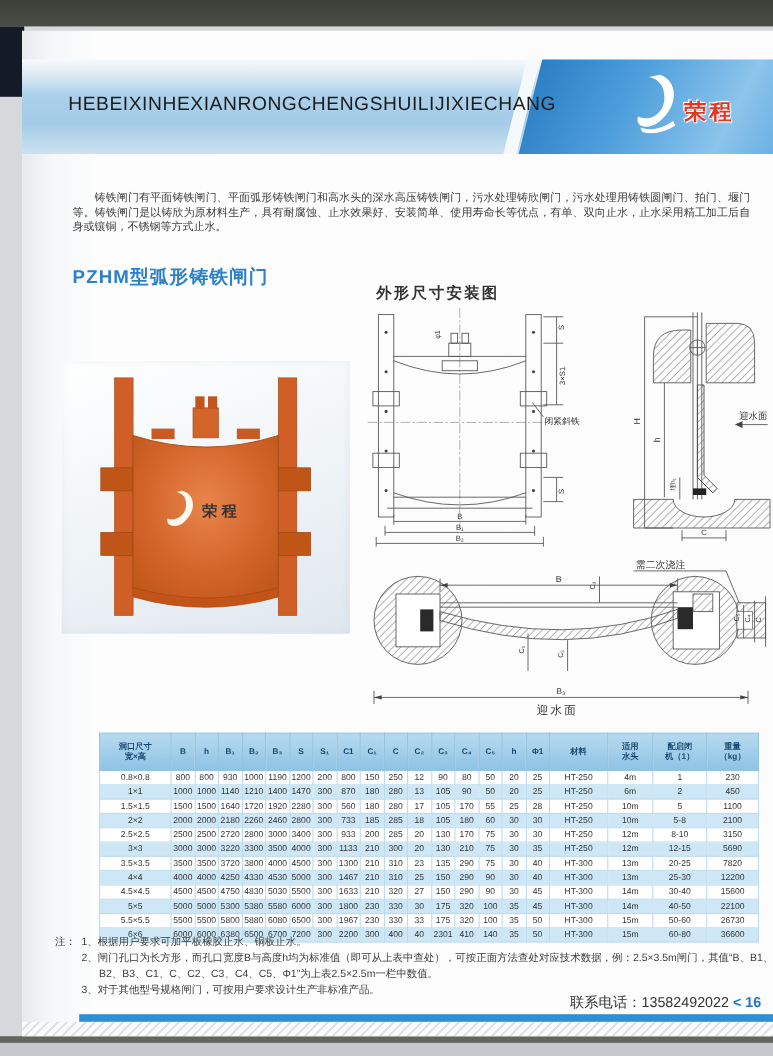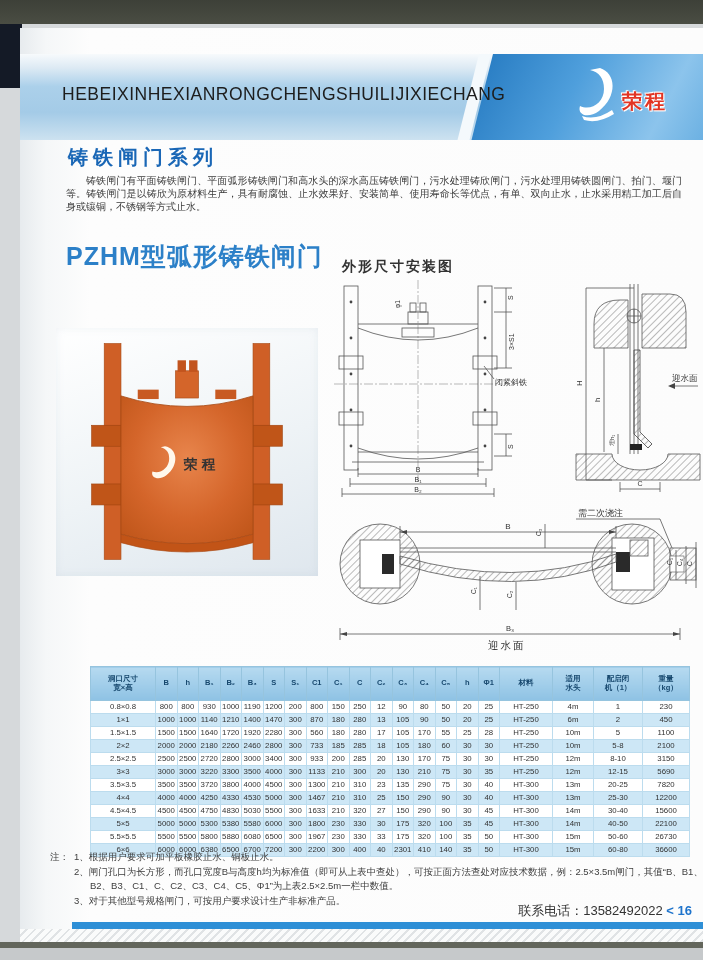--- a/index.html
+++ b/index.html
@@ -13,21 +13,21 @@
   
   .band{position:absolute;left:0;top:26px;width:683px;height:86px;background:linear-gradient(180deg,#f7fafc 0%,#ddeaf4 16%,#abd0ea 38%,#a4cbe7 68%,#cde2f0 100%);overflow:hidden;}
   .band-company{position:absolute;left:42px;top:30px;width:420px;font-size:17.5px;font-weight:400;color:#1d1d1d;letter-spacing:.5px;}
   .band-slash{position:absolute;left:448px;top:-8px;width:12px;height:104px;background:#f4f9fc;transform:skewX(-14deg);}
   .band-right{position:absolute;left:462px;top:-8px;width:260px;height:104px;transform:skewX(-14deg);background:linear-gradient(105deg,#2a7ec4 0%,#4f9fdc 35%,#8cc4ec 70%,#5aa6dd 100%);}
   .band-logo{position:absolute;left:556px;top:12px;width:44px;height:62px;}
   .band-logo-text{position:absolute;left:602px;top:34px;font-size:20px;font-weight:700;color:#e23524;text-shadow:0 0 2px #fff,0 0 2px #fff,1px 1px 0 #fff,-1px -1px 0 #fff;letter-spacing:3px;}
 
   .series-title{position:absolute;left:48px;top:116px;font-size:20px;font-weight:700;color:#1a67b6;letter-spacing:5px;}
   .intro{position:absolute;left:46px;top:146px;width:616px;font-size:10px;line-height:13px;color:#3b3b3b;text-align:justify;text-indent:2em;}
-  .section-title{position:absolute;left:46px;top:212px;font-size:25px;font-weight:700;color:#2c80c8;letter-spacing:1px;}
+  .section-title{position:absolute;left:46px;top:212px;font-size:17px;font-weight:700;color:#2c80c8;letter-spacing:1px;}
   .drawing-title{position:absolute;left:322px;top:230px;font-size:14px;font-weight:600;color:#333;letter-spacing:2px;}
 
   .svg-wrap{position:absolute;}
   #svg-front{left:314px;top:248px;}
   #svg-plan{left:314px;top:474px;}
 
   
   .photo{position:absolute;left:36px;top:300px;width:262px;height:248px;background:linear-gradient(160deg,#ffffff 0%,#eef3f6 55%,#dfe7ee 100%);box-shadow:inset 0 0 8px rgba(150,170,190,.15);}
 
   
@@ -73,21 +73,20 @@
       <div class="band-slash"></div>
       <div class="band-right"></div>
       <div class="band-company">HEBEIXINHEXIANRONGCHENGSHUILIJIXIECHANG</div>
       <svg class="band-logo" viewBox="0 0 44 62">
         <path d="M24,2 C40,7 42,30 23,45 C12,53 1,49 4,40 C15,45 28,37 28,23 C28,12 23,6 14,4 Z" fill="#ffffff"></path>
         <path d="M6,50 Q20,55 36,44 L38,48 Q22,58 8,54 Z" fill="#ffffff"></path>
       </svg>
       <div class="band-logo-text">荣程</div>
     </div>
 
-    <div class="series-title">铸铁闸门系列</div>
     <div class="intro">铸铁闸门有平面铸铁闸门、平面弧形铸铁闸门和高水头的深水高压铸铁闸门，污水处理铸欣闸门，污水处理用铸铁圆闸门、拍门、堰门等。铸铁闸门是以铸欣为原材料生产，具有耐腐蚀、止水效果好、安装简单、使用寿命长等优点，有单、双向止水，止水采用精工加工后自身或镶铜，不锈钢等方式止水。</div>
     <div class="section-title">PZHM型弧形铸铁闸门</div>
     <div class="drawing-title">外形尺寸安装图</div>
 
     <svg id="svg-front" class="svg-wrap" width="372" height="228" viewBox="0 0 372 228">
       <defs>
         <pattern id="h1" patternUnits="userSpaceOnUse" width="5" height="5" patternTransform="rotate(45)">
           <line x1="0" y1="0" x2="0" y2="5" stroke="#777" stroke-width="1"></line>
         </pattern>
       </defs>

